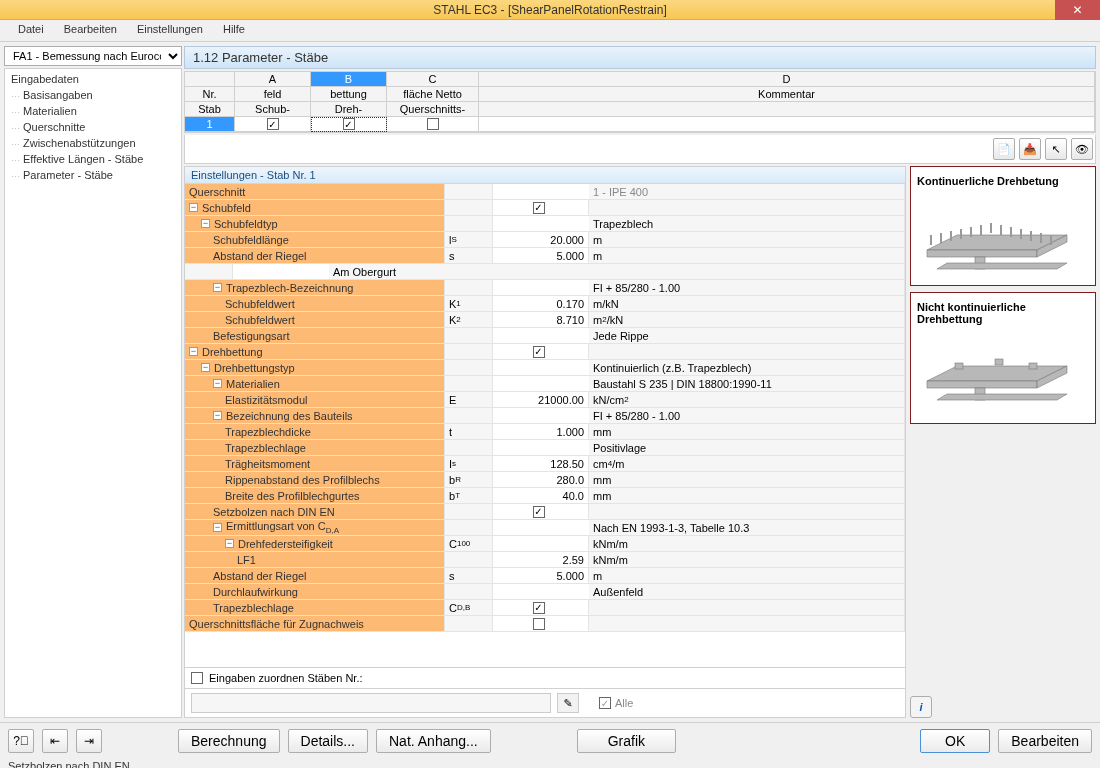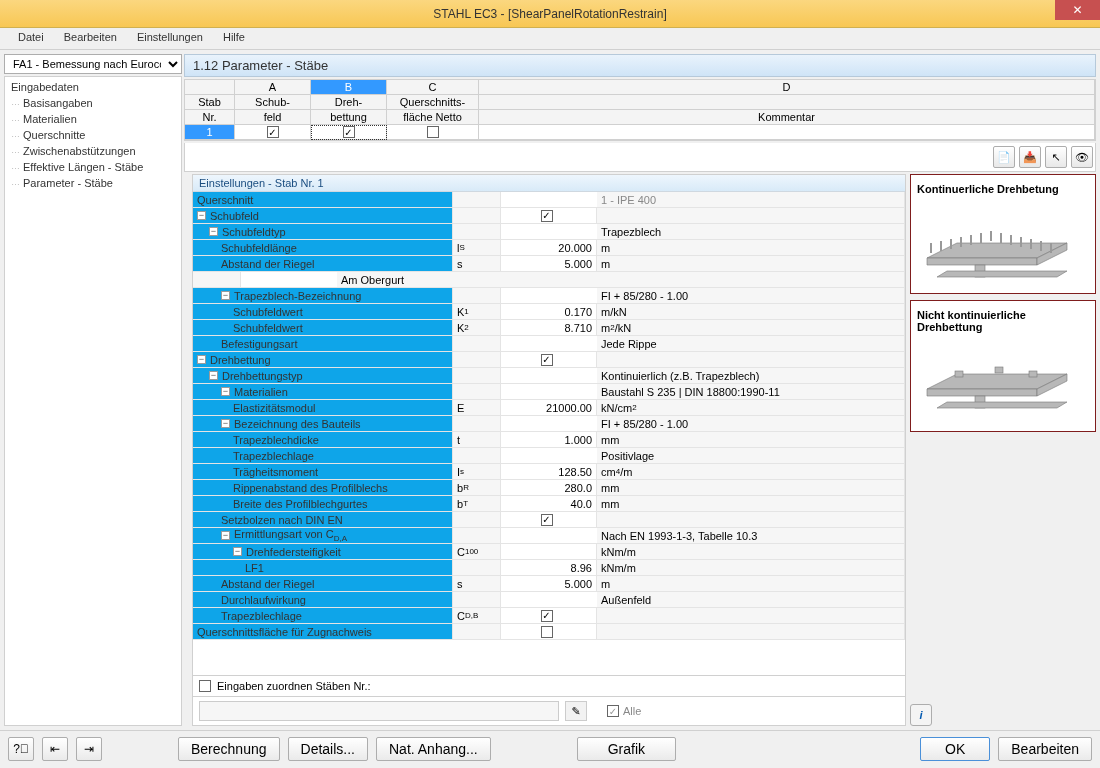--- a/index.html
+++ b/index.html
@@ -1,18 +1,18 @@
 <!DOCTYPE html>
 <html><head>
 <meta charset="utf-8">
 <style>
 * { box-sizing: border-box; margin: 0; padding: 0; font-family: "Segoe UI", Tahoma, sans-serif; font-size: 11px; }
 body { background: #fff; width: 1100px; height: 768px; overflow: hidden; position: relative; }
 
-.titlebar { height: 28px; background: linear-gradient(#fbd77f, #f8c754); display: flex; align-items: center; justify-content: center; position: relative; border-bottom: 1px solid #d0b050; }
+.titlebar { height: 20px; background: linear-gradient(#fbd77f, #f8c754); display: flex; align-items: center; justify-content: center; position: relative; border-bottom: 1px solid #d0b050; }
 .titlebar-text { font-size: 12px; color: #333; }
 .close-btn { position: absolute; right: 0; top: 0; width: 45px; height: 20px; background: #c75050; color: #fff; text-align: center; line-height: 20px; font-size: 12px; }
 
 .menubar { height: 22px; background: #f0f0f0; border-bottom: 1px solid #d0d0d0; display: flex; padding: 0 8px; }
 .menu-item { padding: 3px 10px; color: #333; }
 
 .content-wrap { display: flex; height: 680px; padding: 4px; gap: 2px; background: #f0f0f0; }
 
 .left-pane { width: 178px; display: flex; flex-direction: column; gap: 2px; }
 .combo { height: 20px; border: 1px solid #adadad; background: #fff; padding: 1px 4px; font-size: 11px; width: 100%; }
@@ -34,28 +34,28 @@
 .gcell.b { width: 76px; }
 .gcell.c { width: 92px; }
 .gcell.d { flex: 1; }
 .dataRow { display: flex; }
 .dataRow .gcell { background: #fff; }
 .dataRow .gcell.nr { background: #3399ff; color: #fff; }
 
 .toolbar-mini { display: flex; justify-content: flex-end; gap: 4px; padding: 3px 2px; background:#fff; border-left:1px solid #d0d0d0; border-right:1px solid #d0d0d0; border-bottom:1px solid #d0d0d0; }
 .mini-btn { width: 22px; height: 22px; border: 1px solid #adadad; background: linear-gradient(#fff,#e8e8e8); border-radius: 2px; display:flex; align-items:center; justify-content:center; font-size:11px; }
 
-.middle-area { flex: 1; display: flex; gap: 4px; min-height: 0; margin-left: 8px; }
+.middle-area { flex: 1; display: flex; gap: 4px; min-height: 0; }
 .detail-col { flex: 1; display: flex; flex-direction: column; background: #fff; border: 1px solid #d0d0d0; min-height:0; }
 .detail-title { background: linear-gradient(#eef6fd,#d8eaf8); padding: 2px 6px; color: #1a4d80; border-bottom: 1px solid #cfd8e0; font-size: 11px; }
 
 .prop-rows { flex: 1; overflow-y: scroll; }
 .prow { display: flex; border-bottom: 1px solid #e4e4e4; height: 16px; align-items: stretch; }
 .pcell { border-right: 1px solid #e4e4e4; display: flex; align-items: center; font-size: 11px; }
-.pname { flex: 0 0 260px; padding-left: 4px; background:#0ea5e9; color:#333; }
+.pname { flex: 0 0 260px; padding-left: 4px; background:#fdba74; color:#333; }
 .psym { flex: 0 0 48px; padding-left:4px; background:#f6f6f6; }
 .pval { flex: 0 0 96px; padding-right:4px; justify-content:flex-end; background:#fff; }
 .punit { flex: 1; padding-left:4px; background:#f6f6f6; }
 .tree-expando { display:inline-block; width:9px; height:9px; border:1px solid #9b9b9b; background:#fff; margin-right:4px; text-align:center; line-height:7px; font-size:9px; color:#555; }
 .chkbox { width:12px; height:12px; border:1px solid #666; background:#fff; display:inline-flex; align-items:center; justify-content:center; font-size:10px; }
 .indent0 { padding-left: 4px; }
 .indent1 { padding-left: 16px; }
 .indent2 { padding-left: 28px; }
 .indent3 { padding-left: 40px; }
 .indent4 { padding-left: 52px; }
@@ -116,32 +116,32 @@
 
     <div class="grid-top">
       <div class="grid-row-h">
         <div class="gcell nr"></div>
         <div class="gcell a">A</div>
         <div class="gcell b sel">B</div>
         <div class="gcell c">C</div>
         <div class="gcell d">D</div>
       </div>
       <div class="grid-row-h">
+        <div class="gcell nr">Nr.</div>
+        <div class="gcell a">feld</div>
+        <div class="gcell b">bettung</div>
+        <div class="gcell c">fläche Netto</div>
+        <div class="gcell d">Kommentar</div>
+      </div>
+      <div class="grid-row-h">
         <div class="gcell nr">Stab</div>
         <div class="gcell a">Schub-</div>
         <div class="gcell b">Dreh-</div>
         <div class="gcell c">Querschnitts-</div>
         <div class="gcell d"></div>
-      </div>
-      <div class="grid-row-h">
-        <div class="gcell nr">Nr.</div>
-        <div class="gcell a">feld</div>
-        <div class="gcell b">bettung</div>
-        <div class="gcell c">fläche Netto</div>
-        <div class="gcell d">Kommentar</div>
       </div>
       <div class="dataRow">
         <div class="gcell nr">1</div>
         <div class="gcell a">
             <span class="chkbox">✓</span>
           </div>
         <div class="gcell b" style="outline:1px dotted #333; outline-offset:-1px;">
             <span class="chkbox">✓</span>
           </div>
         <div class="gcell c">
@@ -355,21 +355,21 @@
               </div>
               <div class="pcell psym">C<sub>100</sub></div>
               <div class="pcell pval"></div>
               <div class="pcell punit">kNm/m</div>
             </div>
             <div class="prow">
               <div class="pcell pname indent4">
                 <span>LF1</span>
               </div>
               <div class="pcell psym"></div>
-              <div class="pcell pval">8.96</div>
+              <div class="pcell pval">2.59</div>
               <div class="pcell punit">kNm/m</div>
             </div>
             <div class="prow">
               <div class="pcell pname indent2">
                 <span>Abstand der Riegel</span>
               </div>
               <div class="pcell psym">s</div>
               <div class="pcell pval">5.000</div>
               <div class="pcell punit">m</div>
             </div>

